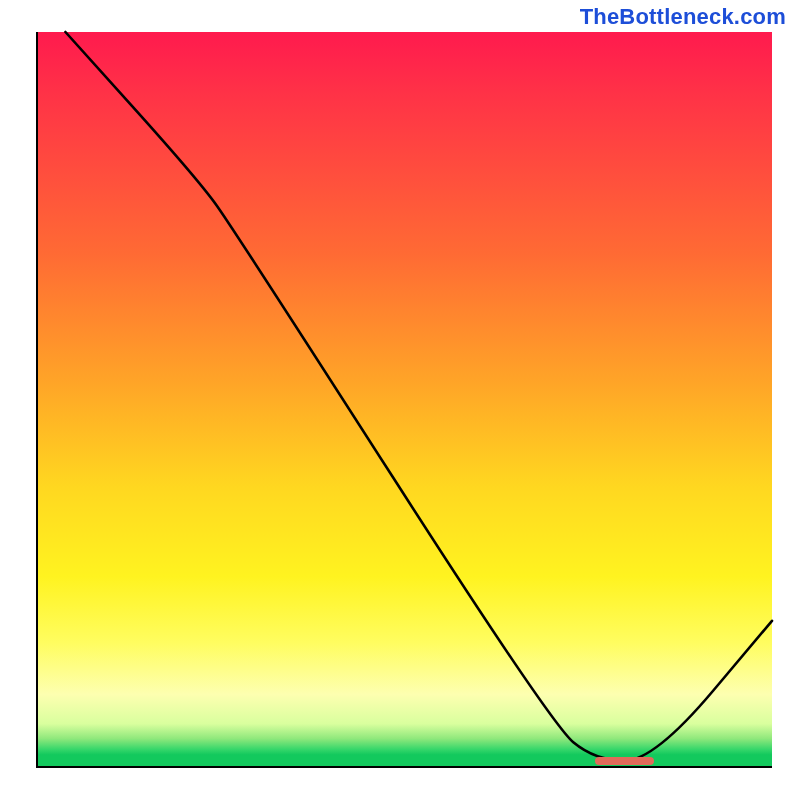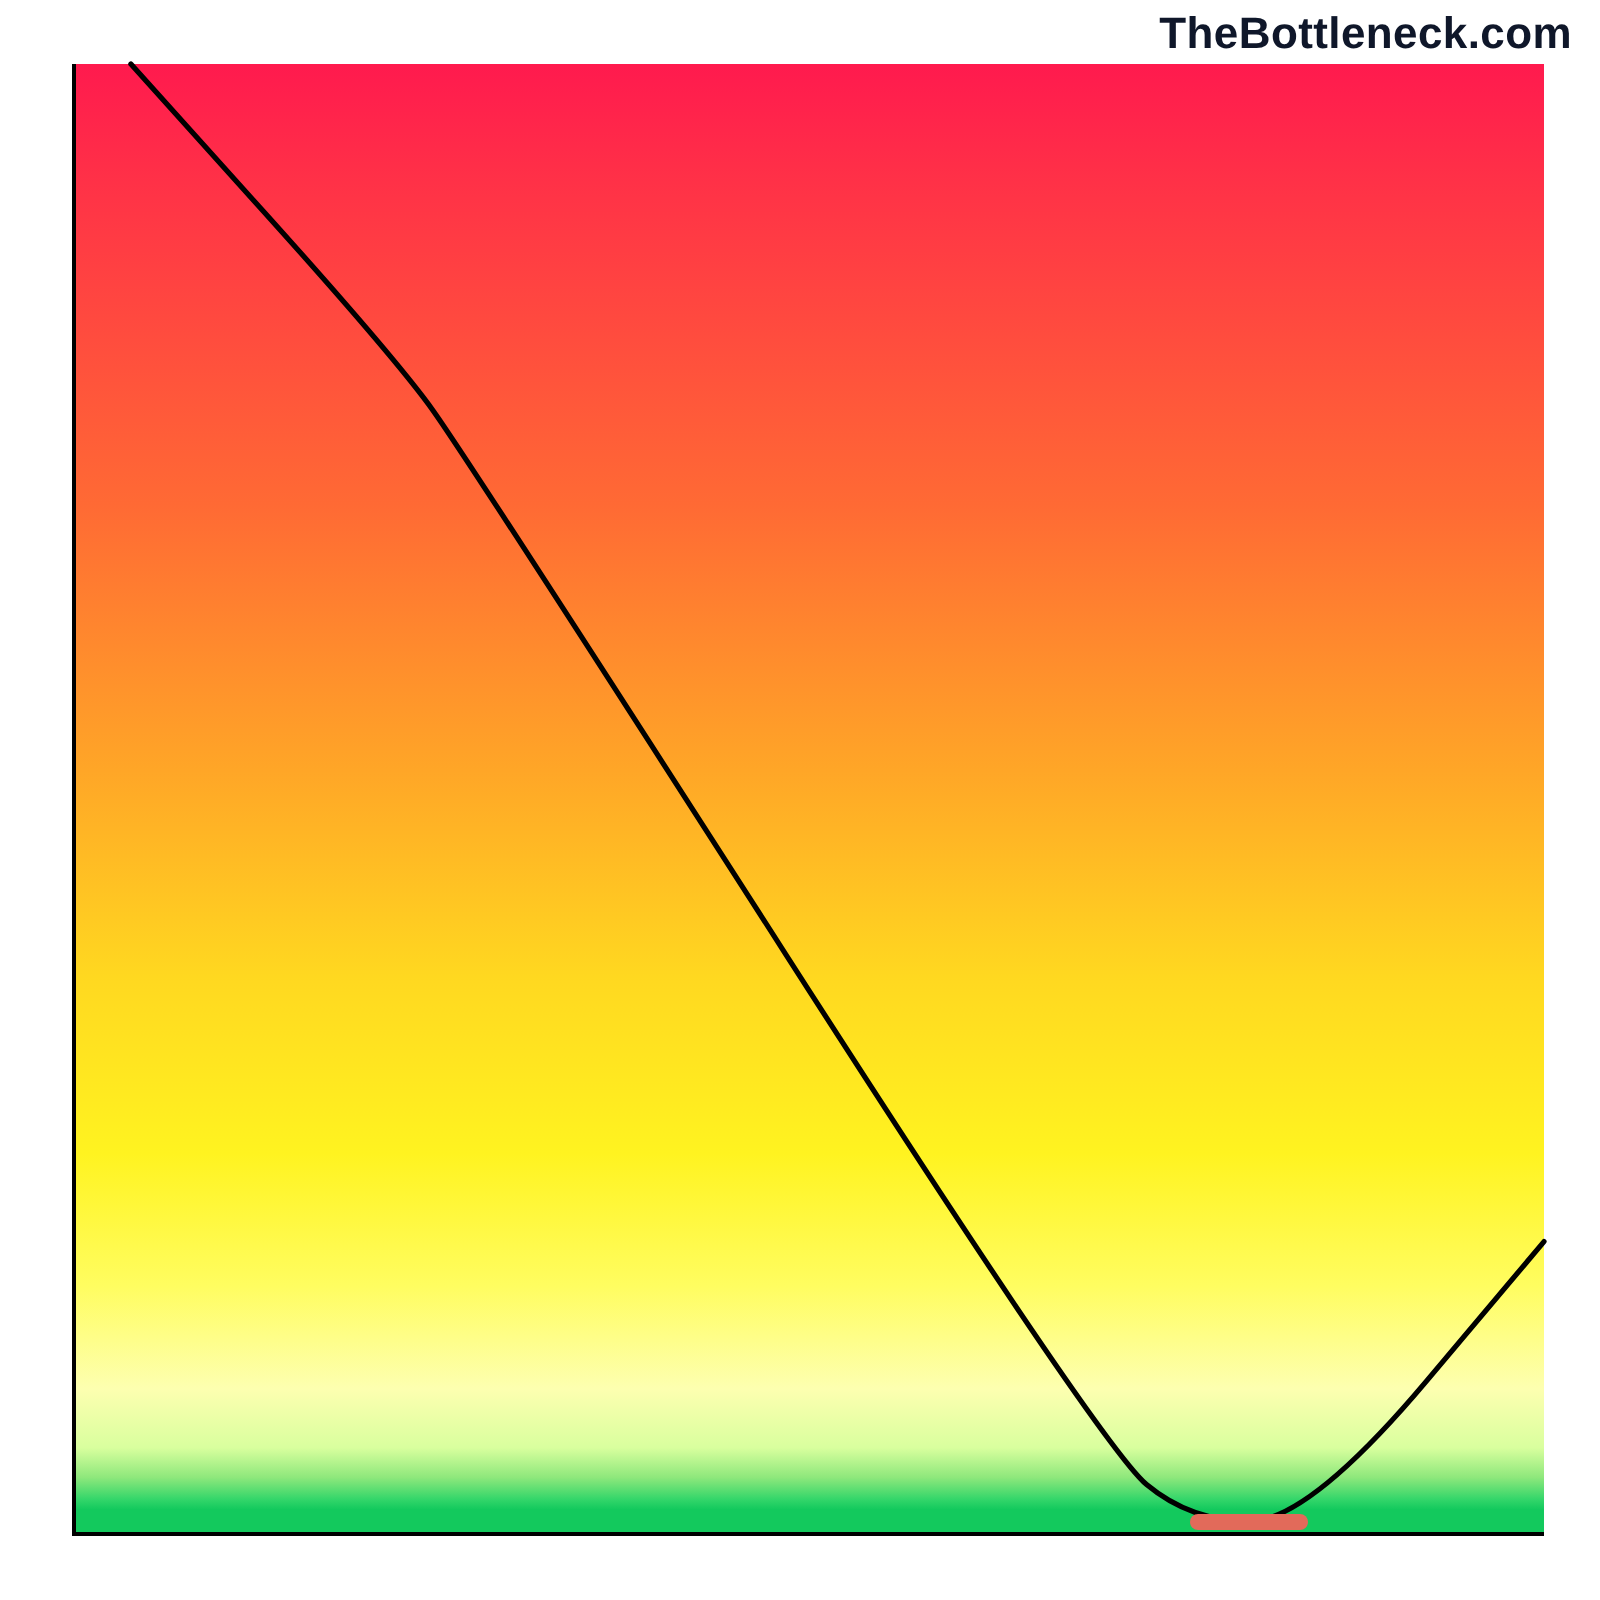--- a/index.html
+++ b/index.html
@@ -15,21 +15,21 @@
     position: relative;
     width: 800px;
     height: 800px;
   }
   .watermark {
     position: absolute;
     top: 4px;
     right: 14px;
     font-size: 22px;
     font-weight: 600;
-    color: #0f172a;
+    color: #1d4ed8;
     letter-spacing: 0.2px;
     z-index: 50;
   }
   .plot-area {
     position: absolute;
     left: 36px;
     top: 32px;
     width: 736px;
     height: 736px;
   }

